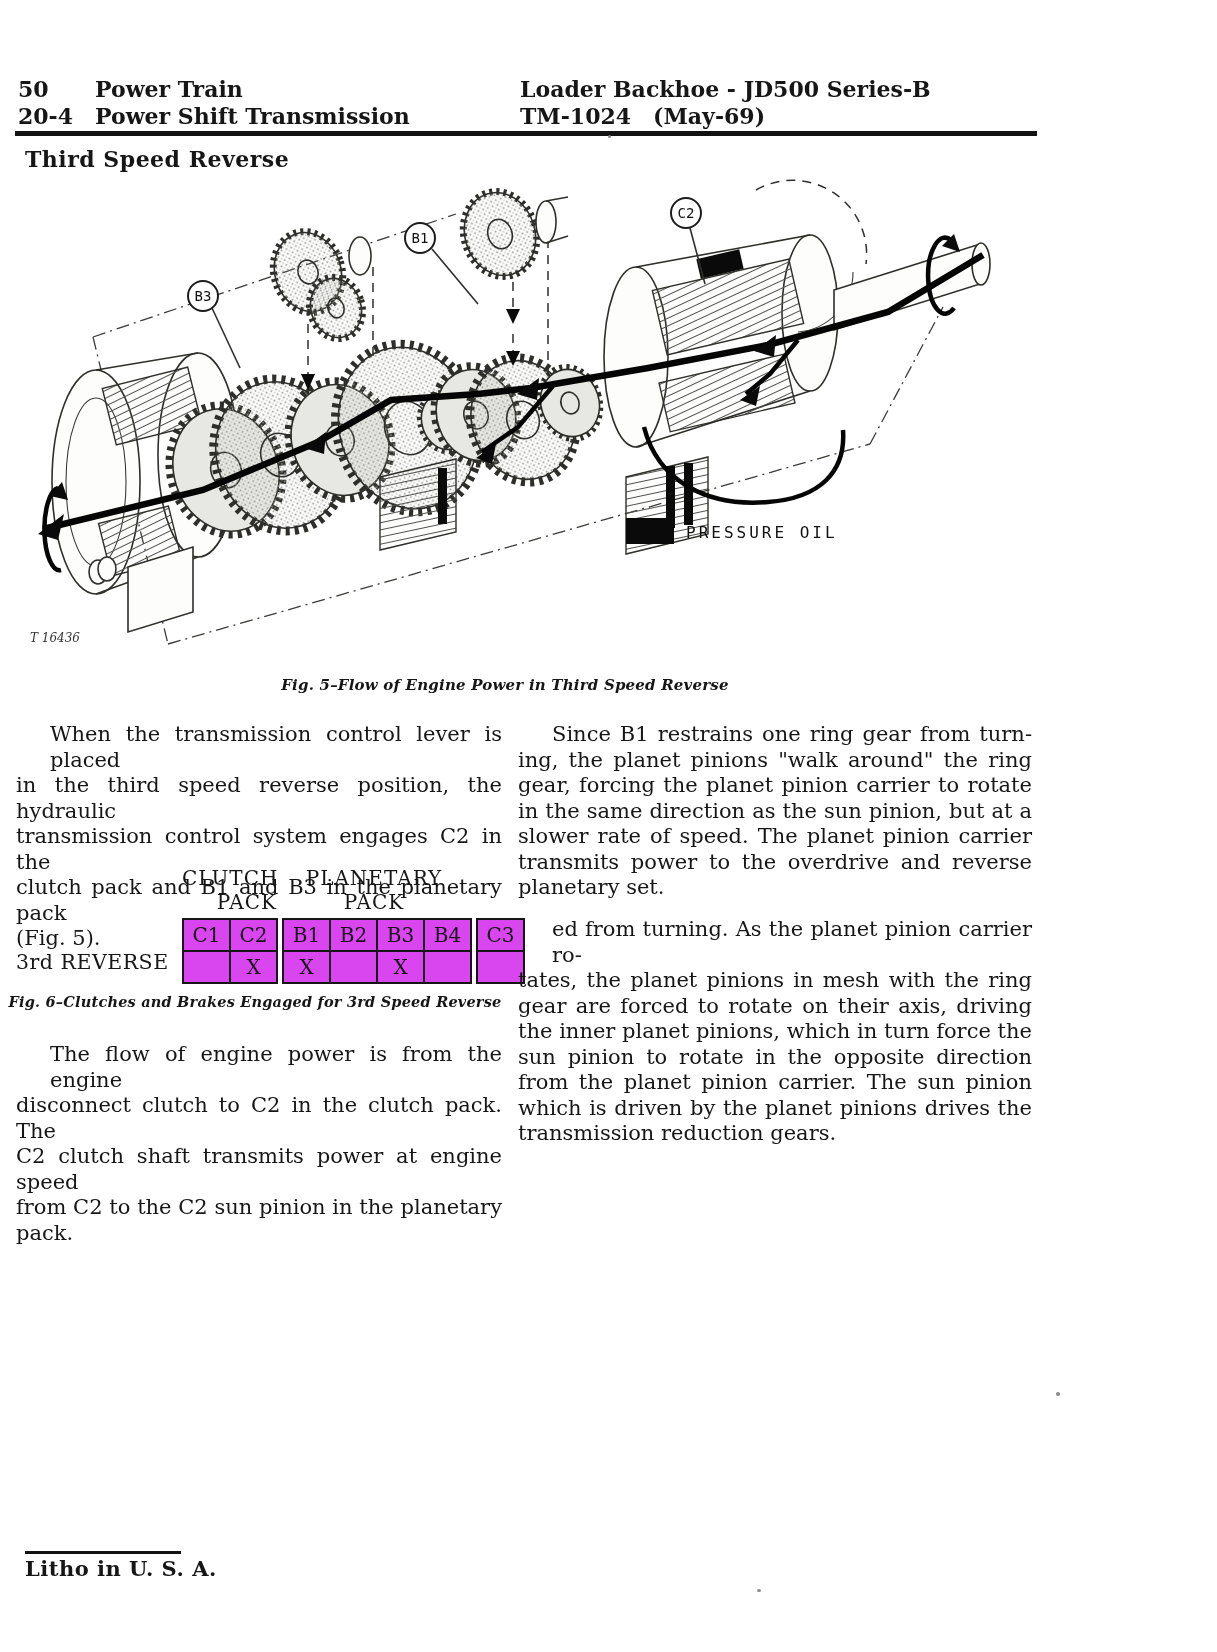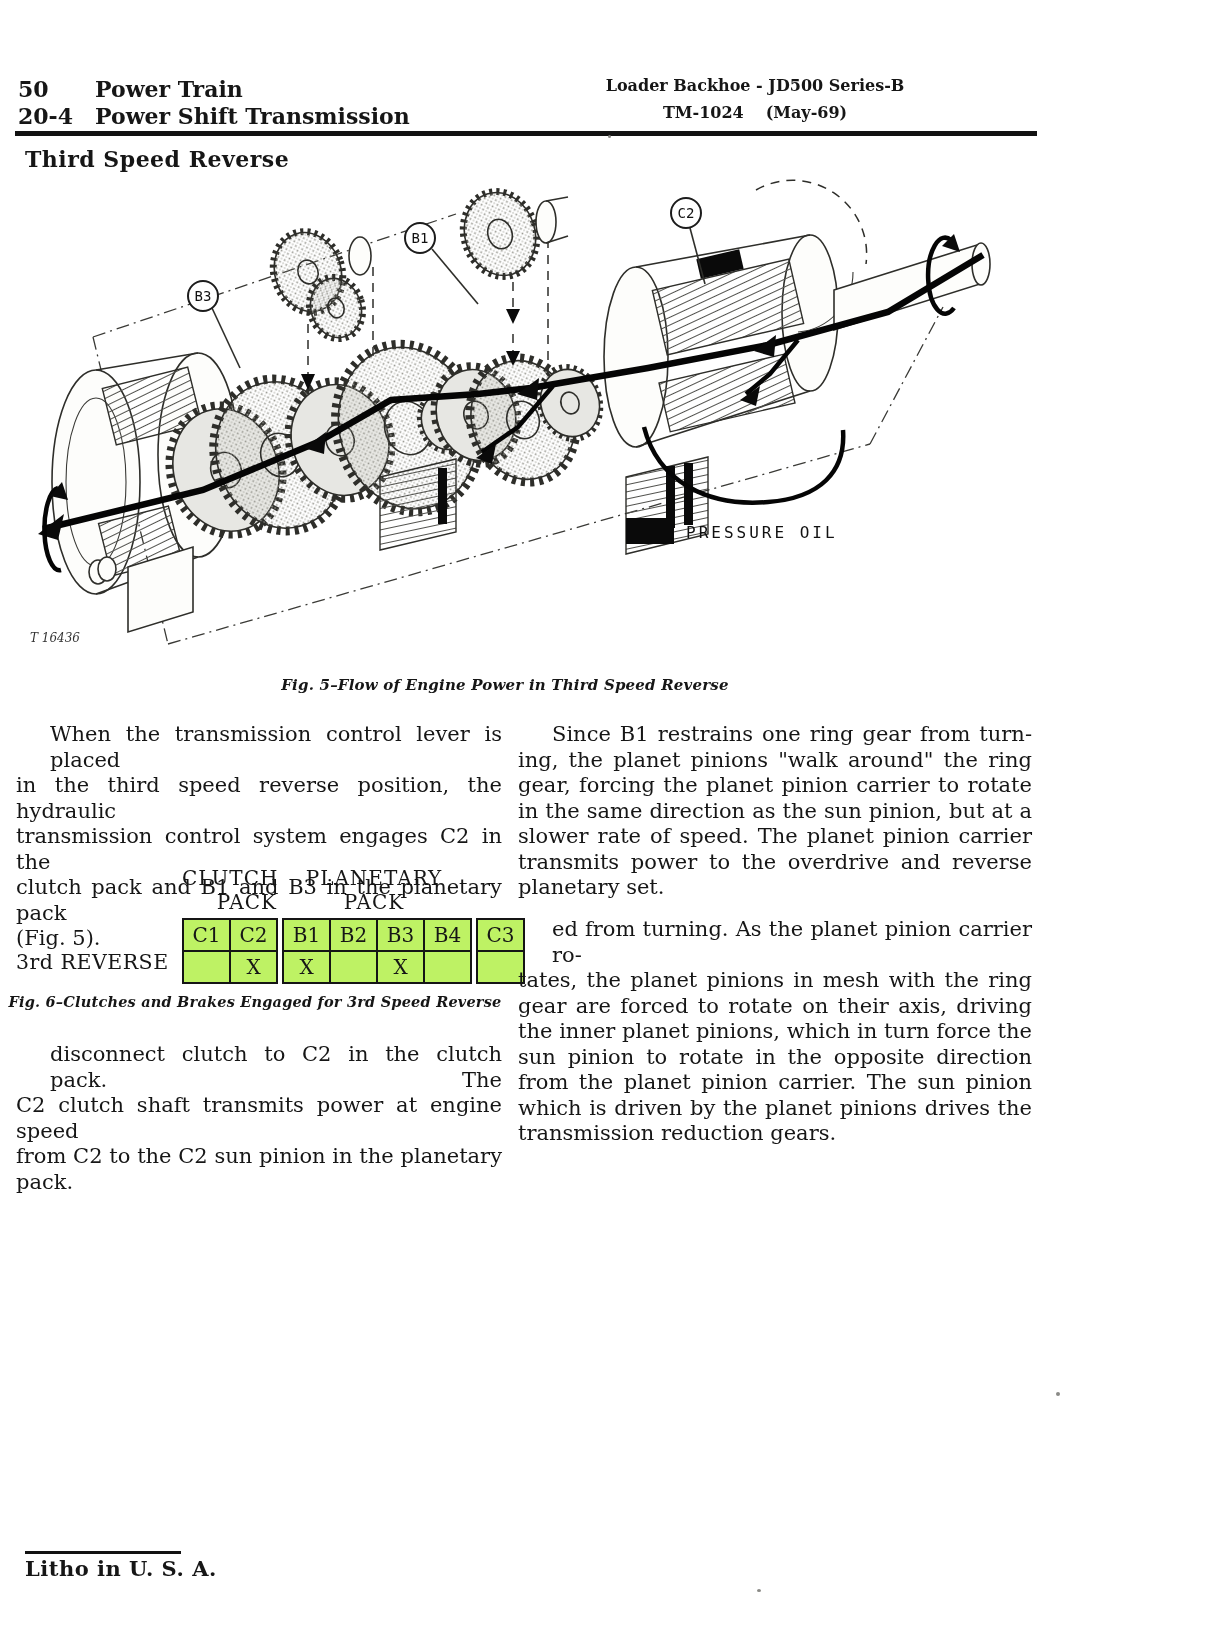--- a/index.html
+++ b/index.html
@@ -6,21 +6,21 @@
   body{
     width:1217px;height:1652px;position:relative;
     background:#ffffff;color:#161616;
     font-family:"DejaVu Serif", serif;
     overflow:hidden;
   }
   .abs{position:absolute;}
   
   .hdr-num{font-size:22px;font-weight:bold;}
   .hdr-txt{font-size:22px;font-weight:bold;}
-  .hdr-right{font-size:16px;font-weight:bold;text-align:center;}
+  .hdr-right{font-size:22px;font-weight:bold;text-align:left;}
   .rule{background:#121212;}
   .sec-title{font-size:22px;font-weight:bold;letter-spacing:.5px;}
   
   .fig-caption{font-size:15px;font-weight:bold;font-style:italic;text-align:center;letter-spacing:.2px;}
   svg .ln{stroke:#2e2e2a;fill:none;stroke-width:1.6;}
   svg .thin{stroke:#3a3a36;fill:none;stroke-width:1.1;}
   svg .dash{stroke:#2e2e2a;fill:none;stroke-width:1.5;stroke-dasharray:9 7;}
   svg .dashdot{stroke:#3a3a36;fill:none;stroke-width:1.3;stroke-dasharray:13 5 2 5;}
   svg .teeth{fill:none;stroke:#2e2e2a;stroke-width:9;stroke-dasharray:4 5;}
   svg .teeth-s{fill:none;stroke:#2e2e2a;stroke-width:7;stroke-dasharray:3 4;}
@@ -37,21 +37,21 @@
   svg .photoid{font-family:"DejaVu Serif",serif;font-style:italic;font-size:12px;fill:#333;}
   
   .jlines{font-size:21px;line-height:25.5px;}
   .jline{text-align:justify;text-align-last:justify;white-space:normal;}
   .jlines .jline:first-child{padding-left:34px;}
   .jlines .jline:last-child{text-align-last:left;}
   
   .grp-title{font-size:20px;text-align:center;line-height:24px;letter-spacing:1px;}
   .trow{display:flex;}
   .trow > div{width:45px;flex:0 0 45px;border:2px solid #151515;margin-left:-2px;
-    text-align:center;font-size:20px;line-height:30px;height:30px;background:#bef264;}
+    text-align:center;font-size:20px;line-height:30px;height:30px;background:#d946ef;}
   .trow > div:first-child{margin-left:0;}
   .trow > div:nth-child(3){margin-left:4px;}
   .trow > div:nth-child(7){margin-left:4px;}
   .trow2{margin-top:-2px;}
   .row-label{font-size:20.5px;letter-spacing:.5px;}
   
   .footer-txt{font-size:21px;font-weight:600;letter-spacing:.5px;}
   .speck{position:absolute;background:#8a8a86;border-radius:50%;}
 </style>
 </head>
@@ -276,20 +276,21 @@
       <div>X</div>
       <div></div>
       <div></div>
     </div>
 </div>
 <div class="abs row-label" style="left:16px;top:950px;">3rd REVERSE</div>
 
 <div class="abs fig-caption" style="left:5px;top:993px;width:500px;font-size:14.5px;">Fig. 6–Clutches and Brakes Engaged for 3rd Speed Reverse</div>
 
 <div class="abs jlines" style="left:16px;top:1042px;width:486px;">
+    <div class="jline">The flow of engine power is from the engine</div>
     <div class="jline">disconnect clutch to C2 in the clutch pack. The</div>
     <div class="jline">C2 clutch shaft transmits power at engine speed</div>
     <div class="jline">from C2 to the C2 sun pinion in the planetary</div>
     <div class="jline">pack.</div>
   </div>
 
 <div class="abs jlines" style="left:518px;top:722px;width:514px;">
     <div class="jline">Since B1 restrains one ring gear from turn-</div>
     <div class="jline">ing, the planet pinions "walk around" the ring</div>
     <div class="jline">gear, forcing the planet pinion carrier to rotate</div>

